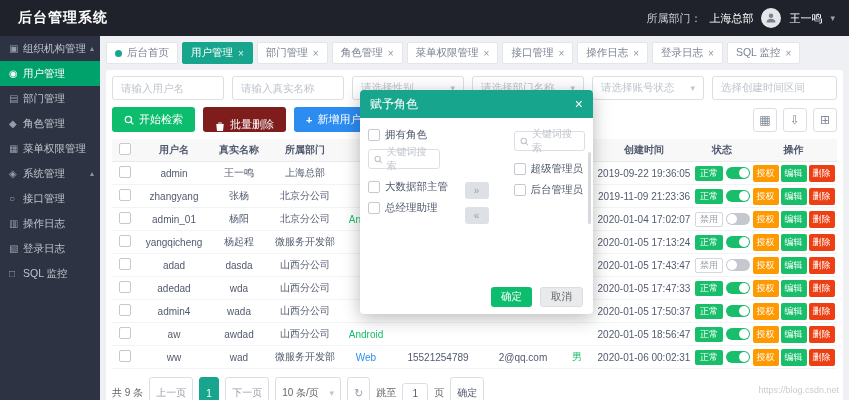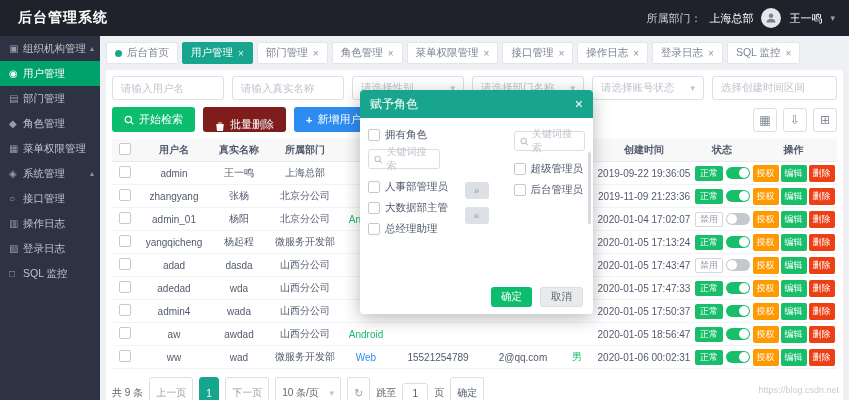--- a/index.html
+++ b/index.html
@@ -453,24 +453,20 @@
       </div>
       <div class="m-search">
         <svg width="9" height="9" viewBox="0 0 16 16">
           <circle cx="7" cy="7" r="5" fill="none" stroke="#c0c4cc" stroke-width="2"></circle>
           <line x1="11" y1="11" x2="15" y2="15" stroke="#c0c4cc" stroke-width="2"></line>
         </svg>
         <span>关键词搜索</span>
       </div>
       <div class="mp-item">
         <span class="cb"></span>
-        <span>人事部管理员</span>
-      </div>
-      <div class="mp-item">
-        <span class="cb"></span>
         <span>大数据部主管</span>
       </div>
       <div class="mp-item">
         <span class="cb"></span>
         <span>总经理助理</span>
       </div>
     </div>
     <div class="m-mid">
       <div class="x-btn">»</div>
       <div class="x-btn">«</div>

